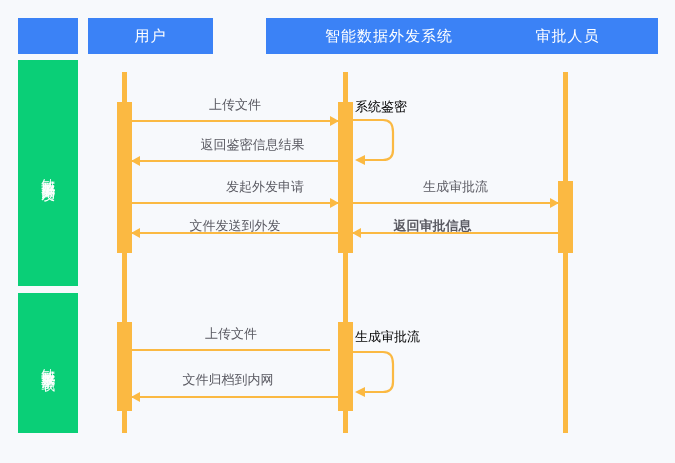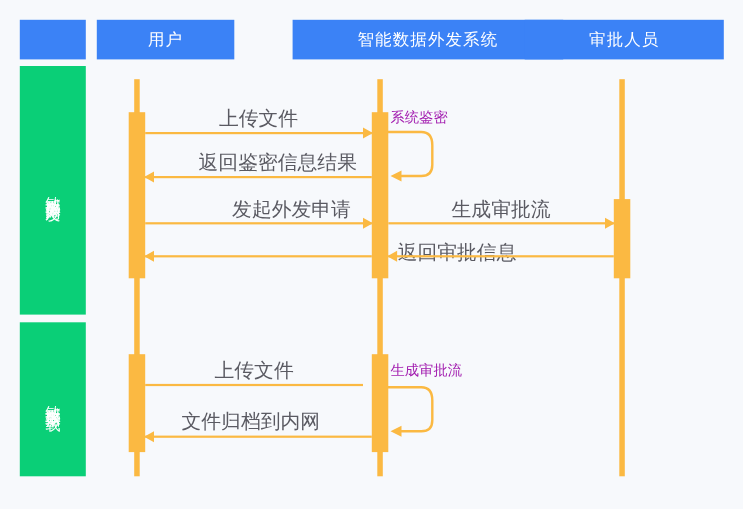--- a/index.html
+++ b/index.html
@@ -68,31 +68,31 @@
     width:0;height:0;
     border-top:5px solid transparent;
     border-bottom:5px solid transparent;
   }
   .msg.right .head{right:-1px;border-left:9px solid #FBB942;}
   .msg.left  .head{left:-1px; border-right:9px solid #FBB942;}
 
   .msglabel{
     position:absolute;
     color:#5A5A62;
-    font-size:18px;
+    font-size:13px;
     white-space:nowrap;
     text-align:center;
   }
 
   
   .selfloop{position:absolute;}
   .selfloop svg{display:block;overflow:visible;}
   .selflabel{
     position:absolute;
-    color:#a21caf;
+    color:#000000;
     font-size:13px;
     white-space:nowrap;
   }
 </style>
 </head>
 <body>
 
 <div id="canvas">
 
   <div class="hdr" style="left:18px;top:18px;width:60px;height:36px;">
@@ -150,26 +150,27 @@
     <div class="line"></div>
     <div class="head"></div>
   </div>
 
   <div class="msglabel" style="left:353px;top:178px;width:205px;">生成审批流</div>
   <div class="msg right" style="left:353px;top:202px;width:205px;">
     <div class="line"></div>
     <div class="head"></div>
   </div>
 
+  <div class="msglabel" style="left:132px;top:217px;width:206px;">文件发送到外发</div>
   <div class="msg left" style="left:132px;top:232px;width:206px;">
     <div class="line"></div>
     <div class="head"></div>
   </div>
 
-  <div class="msglabel" style="left:332px;top:217px;width:167px;">返回审批信息</div>
+  <div class="msglabel" style="left:349px;top:217px;width:167px;font-weight:bold;">返回审批信息</div>
   <div class="msg left" style="left:353px;top:232px;width:205px;">
     <div class="line"></div>
     <div class="head"></div>
   </div>
 
   <div class="selflabel" style="left:355px;top:98px;">系统鉴密</div>
   <div class="selfloop" style="left:353px;top:118px;">
     <svg width="60" height="46" viewBox="0 0 60 46">
       <path d="M 0 2 L 30 2 Q 40 2 40 14 L 40 32 Q 40 42 30 42 L 12 42" fill="none" stroke="#FBB942" stroke-width="2.2" stroke-linecap="round"></path>
       <polygon points="12,37 2,42 12,47" fill="#FBB942"></polygon>

